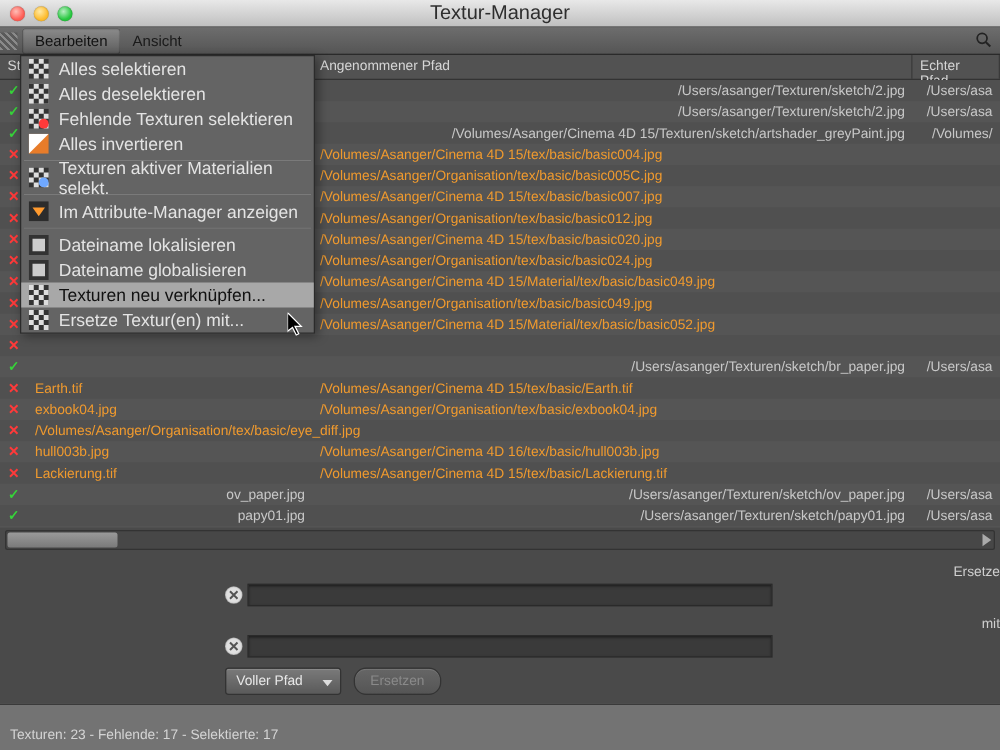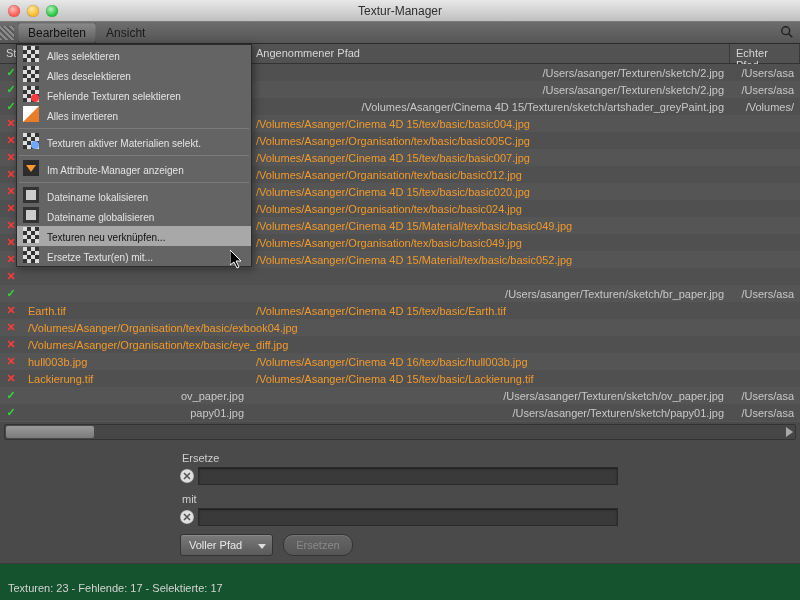--- a/index.html
+++ b/index.html
@@ -21,21 +21,21 @@
     align-items: center;
     position: relative;
   }
   .traffic { display: flex; gap: 7px; margin-left: 8px; }
   .tl { width: 12px; height: 12px; border-radius: 50%; box-shadow: inset 0 0 1px rgba(0,0,0,.4), 0 0 1px rgba(0,0,0,.2); }
   .tl.red { background: radial-gradient(circle at 40% 35%, #ffbdb6, #ff5f57 60%); }
   .tl.yel { background: radial-gradient(circle at 40% 35%, #ffe9a5, #febc2e 60%); }
   .tl.grn { background: radial-gradient(circle at 40% 35%, #b8efc2, #28c840 60%); }
   .title {
     position: absolute; left: 0; right: 0; text-align: center;
-    color: #2e2e2e; font-weight: 500; font-size: 12px;
+    color: #2e2e2e; font-weight: 500; font-size: 16px;
   }
   .menubar {
     height: 22px;
     background: linear-gradient(to bottom, #6d6d6d, #555);
     border-bottom: 1px solid #2a2a2a;
     display: flex; align-items: center;
     padding: 0 0;
     position: relative;
   }
   .gripper {
@@ -108,20 +108,21 @@
   .scroll-right {
     position: absolute; right: 2px; top: 2px; width: 0; height: 0;
     border-top: 5px solid transparent;
     border-bottom: 5px solid transparent;
     border-left: 7px solid #aaa;
   }
   .bottom-panel {
     position: absolute; left: 0; right: 0; bottom: 18px; height: 138px;
     background: #4a4a4a;
     padding: 8px 0 0 180px;
+    text-align: right;
   }
   .fld-label { color: #d0d0d0; margin-bottom: 3px; padding-left: 2px; }
   .fld-wrap { display: flex; align-items: center; gap: 4px; margin-bottom: 8px; }
   .clearbtn {
     width: 14px; height: 14px; background: #e0e0e0; border-radius: 50%;
     display: flex; align-items: center; justify-content: center; color: #555;
     box-shadow: inset 0 0 1px #333;
   }
   .clearbtn svg { width: 8px; height: 8px; display: block; }
   .txtfield {
@@ -145,35 +146,35 @@
   .button {
     height: 22px; padding: 0 12px; border-radius: 10px;
     background: linear-gradient(to bottom,#7c7c7c,#5e5e5e);
     border: 1px solid #333; color: #bdbdbd;
     display: flex; align-items: center;
     box-shadow: inset 0 1px 0 rgba(255,255,255,.1);
   }
   .button.disabled { color: #8a8a8a; background: linear-gradient(to bottom,#666,#555); }
   .statusbar {
     position: absolute; left: 0; right: 0; bottom: 0; height: 18px;
-    background: #14532d; color: #d4d4d4; padding: 18px 8px;
+    background: #737373; color: #d4d4d4; padding: 18px 8px;
     border-top: 1px solid #3a3a3a;
   }
   
   .menu {
     position: absolute; left: 16px; top: 44px; width: 236px;
     background: #646464;
     border: 1px solid #2b2b2b;
     box-shadow: 2px 2px 8px rgba(0,0,0,.4);
     z-index: 50;
   }
   .menu .mi {
-    display: flex; align-items: flex-end; gap: 8px;
+    display: flex; align-items: center; gap: 8px;
     padding: 3px 10px 3px 6px; height: 20px;
-    color: #e4e4e4; font-size: 10px;
+    color: #e4e4e4; font-size: 14px;
   }
   .menu .mi.hover {
     background: #a8a8a8; color: #111;
   }
   .menu .sep {
     height: 1px; background: #4a4a4a; border-bottom: 1px solid #7a7a7a;
     margin: 3px 2px;
   }
   .mi-icon {
     width: 16px; height: 16px; flex: 0 0 16px;
@@ -303,20 +304,21 @@
         <div class="c c-real realtxt">/Users/asa</div>
       </div>
       <div class="row missing">
         <div class="c c-st"><span class="bad">✕</span></div>
         <div class="c c-tex">Earth.tif</div>
         <div class="c c-path">/Volumes/Asanger/Cinema 4D 15/tex/basic/Earth.tif</div>
         <div class="c c-real realtxt"></div>
       </div>
       <div class="row missing">
         <div class="c c-st"><span class="bad">✕</span></div>
+        <div class="c c-tex">exbook04.jpg</div>
         <div class="c c-path">/Volumes/Asanger/Organisation/tex/basic/exbook04.jpg</div>
         <div class="c c-real realtxt"></div>
       </div>
       <div class="row missing">
         <div class="c c-st"><span class="bad">✕</span></div>
         <div class="c c-path">/Volumes/Asanger/Organisation/tex/basic/eye_diff.jpg</div>
         <div class="c c-real realtxt"></div>
       </div>
       <div class="row missing">
         <div class="c c-st"><span class="bad">✕</span></div>

